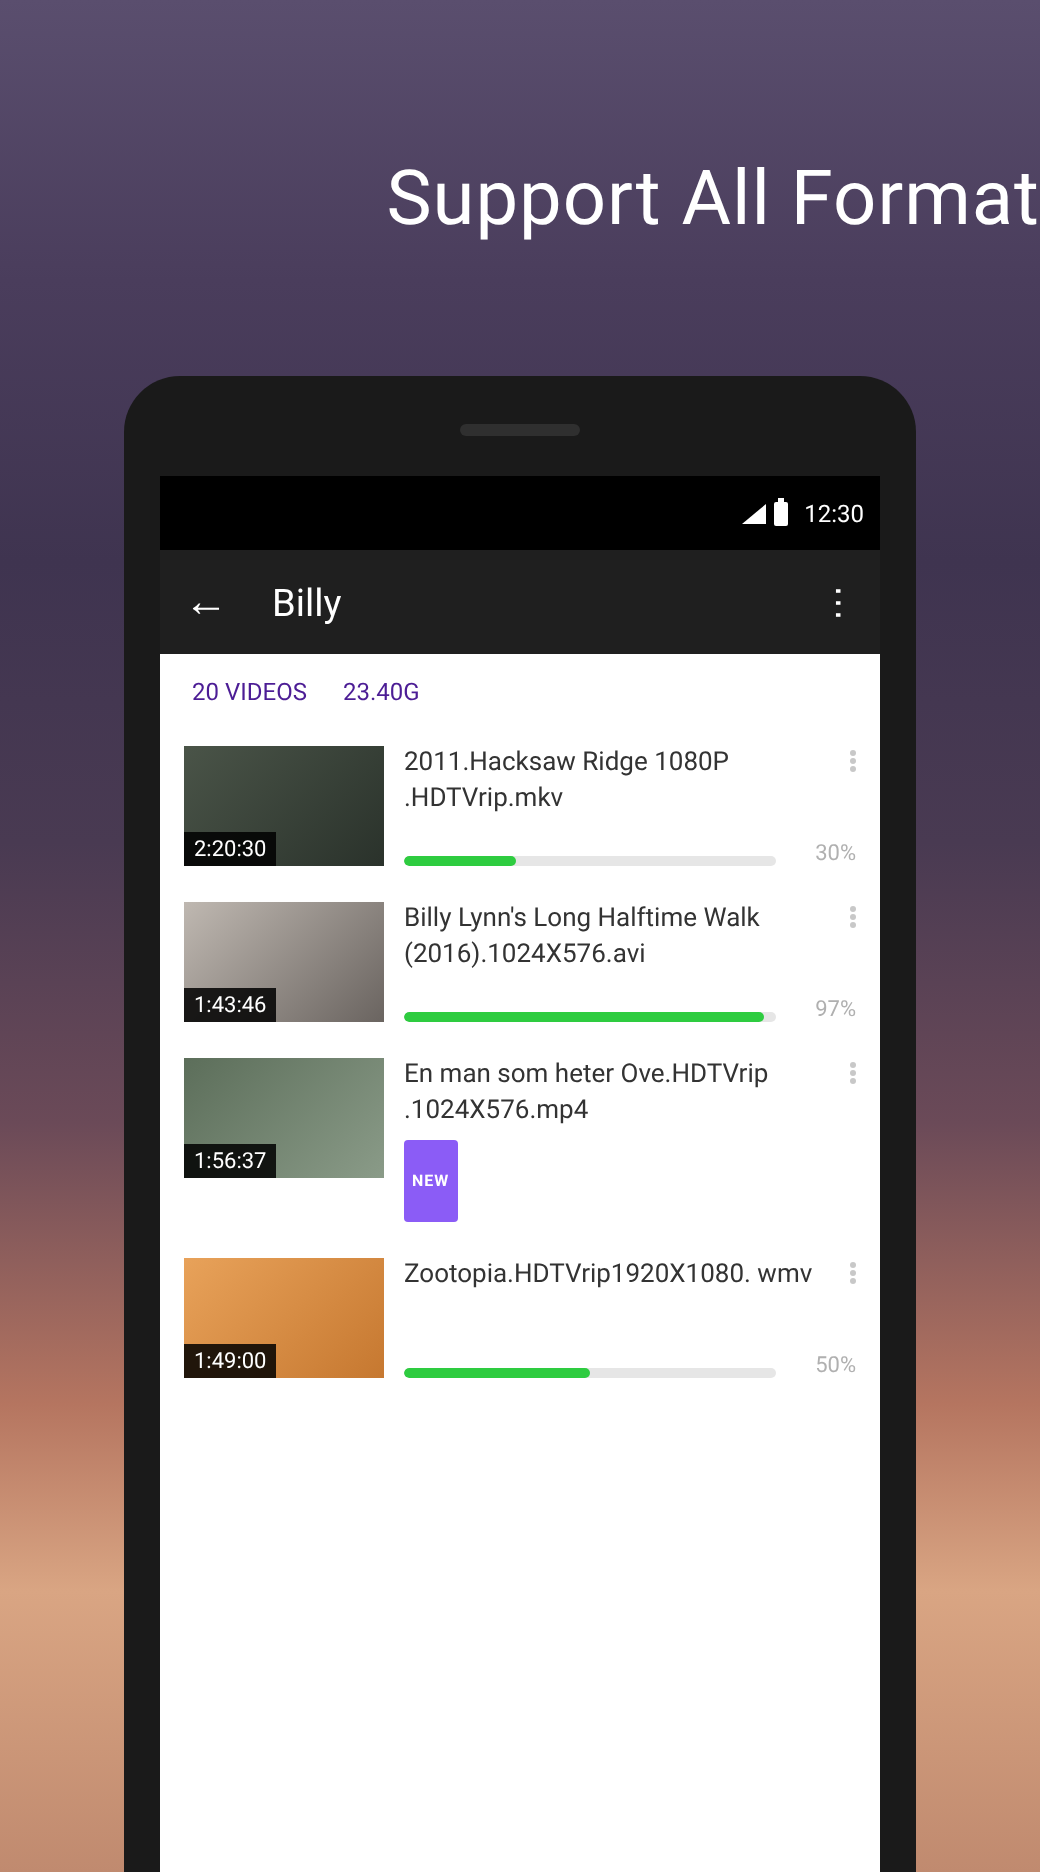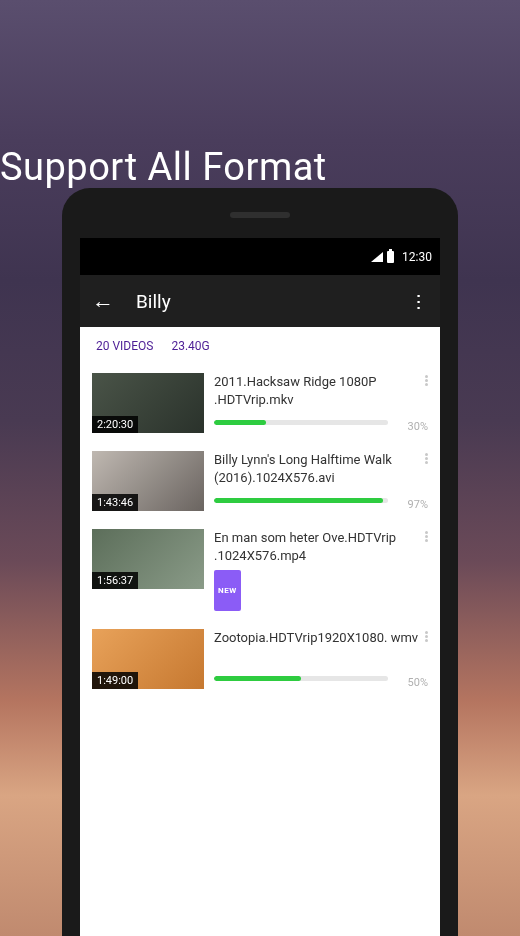--- a/index.html
+++ b/index.html
@@ -8,24 +8,23 @@
       height: 936px;
       font-family: -apple-system, Roboto, "Helvetica Neue", Arial, sans-serif;
       background: linear-gradient(180deg, #5a4e6e 0%, #4a3d5c 15%, #3f3450 30%, #493a52 45%, #6b4a58 60%, #b57560 75%, #d9a583 85%, #c08a6f 100%);
       overflow: hidden;
       position: relative;
     }
     .hero-title {
       color: #ffffff;
       font-size: 38px;
       font-weight: 400;
-      text-align: left;
-      padding-top: 112px;
+      text-align: right;
+      padding-top: 78px;
       letter-spacing: 0.5px;
-      margin-top: 33px;
     }
     .phone-frame {
       position: absolute;
       left: 62px;
       top: 188px;
       width: 396px;
       height: 760px;
       background: #1a1a1a;
       border-radius: 28px 28px 0 0;
       padding: 50px 18px 0 18px;
@@ -93,21 +92,21 @@
       font-size: 12px;
       color: #4c1d95;
     }
     .video-list { }
     .video-row {
       display: flex;
       padding: 8px 12px 10px 12px;
       gap: 10px;
     }
     .thumb {
-      width: 112px;
+      width: 100px;
       height: 60px;
       background: linear-gradient(135deg, #6a7a8a, #3d4752);
       position: relative;
       flex-shrink: 0;
     }
     .thumb.t0 { background: linear-gradient(135deg,#4a5448,#2a322b); }
     .thumb.t1 { background: linear-gradient(135deg,#bfb8b1,#6a6460); }
     .thumb.t2 { background: linear-gradient(135deg,#5c6e5a,#8a9b88); }
     .thumb.t3 { background: linear-gradient(135deg,#e8a25a,#c67830); }
     .thumb.t4 { background: linear-gradient(135deg,#7a6b55,#4a4236); }
@@ -150,21 +149,21 @@
       font-weight: 700;
       padding: 16px 4px;
       border-radius: 2px;
       display: inline-block;
       margin-top: 6px;
       width: fit-content;
       letter-spacing: 0.5px;
     }
     .progress-row {
       display: flex;
-      align-items: flex-start;
+      align-items: flex-end;
       gap: 8px;
       margin-top: auto;
     }
     .progress-track {
       flex: 1;
       height: 5px;
       background: #e6e6e6;
       border-radius: 3px;
       overflow: hidden;
     }

